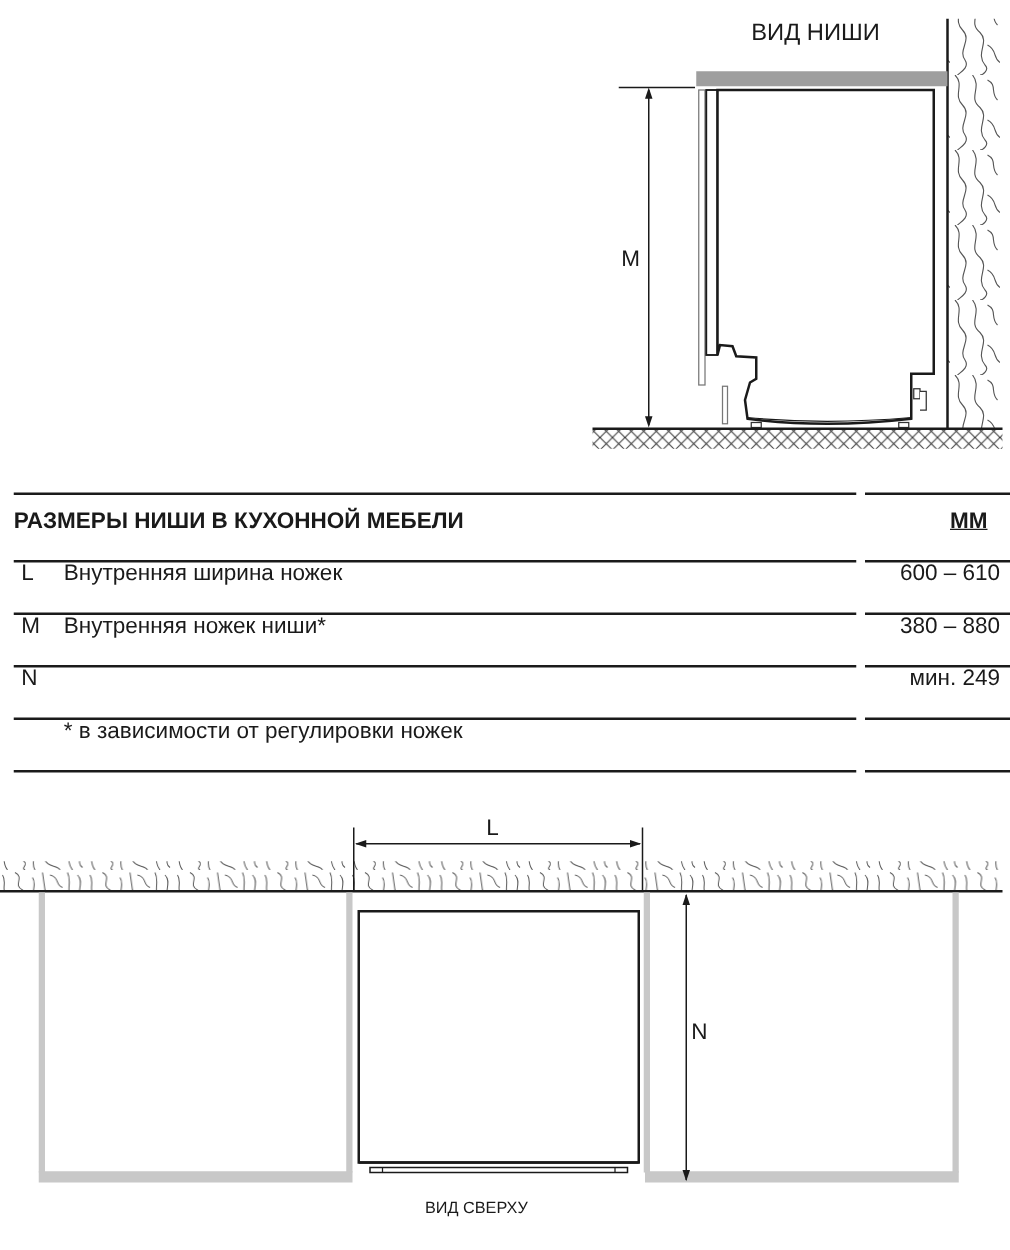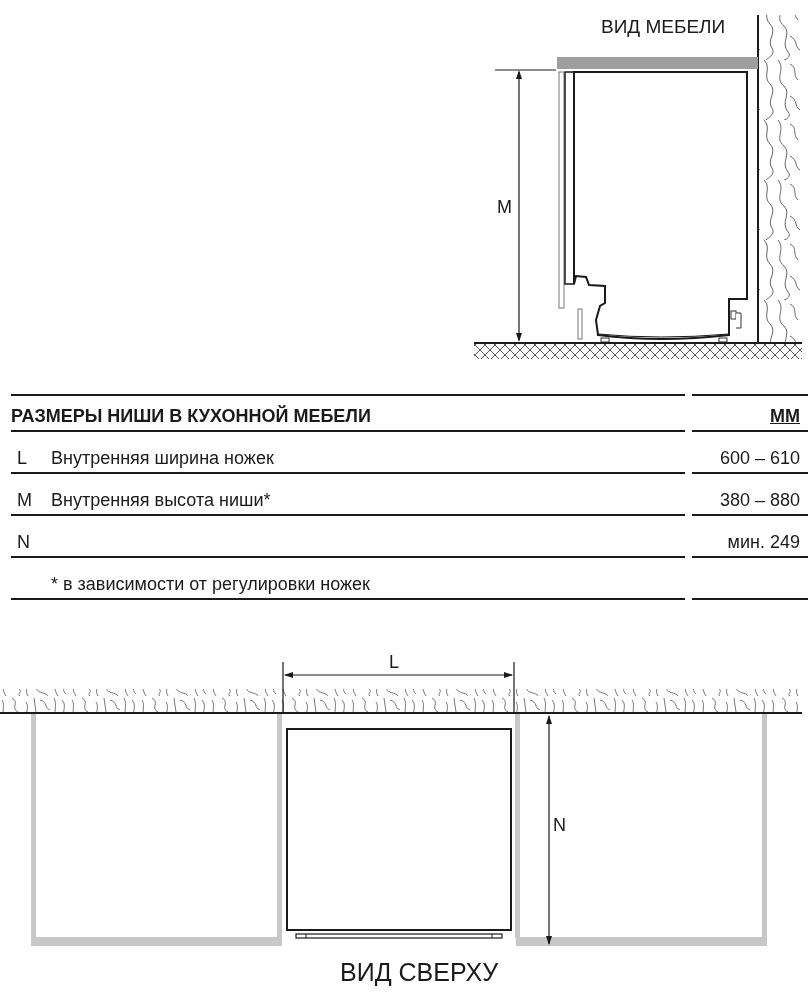--- a/index.html
+++ b/index.html
@@ -1,35 +1,35 @@
 <!DOCTYPE html>
 <html><head>
 <meta charset="utf-8">
 <style>
   html, body { margin: 0; padding: 0; background: #ffffff; }
   body { width: 808px; height: 1000px; position: relative; overflow: hidden; font-family: "Liberation Sans", sans-serif; color: #1a1a1a; }
   svg { position: absolute; left: 0; top: 0; }
   .lbl { position: absolute; font-family: "Liberation Sans", sans-serif; color: #1a1a1a; white-space: nowrap; }
   .side-title { left: 601px; top: 16px; font-size: 19px; }
   .m-label { left: 497px; top: 197px; font-size: 18px; }
-  .top-title { left: 340px; top: 958px; font-size: 25px; }
+  .top-title { left: 340px; top: 958px; font-size: 13px; }
   .l-label { left: 389px; top: 652px; font-size: 18px; }
   .n-label { left: 553px; top: 815px; font-size: 18px; }
 
   .table { position: absolute; left: 11px; top: 395px; width: 797px; }
-  .trow { position: absolute; left: 0; width: 797px; height: 36px; }
+  .trow { position: absolute; left: 0; width: 797px; height: 54px; }
   .trow .line-a { position: absolute; left: 0; width: 674px; bottom: -1px; height: 2px; background: #1a1a1a; }
   .trow .line-b { position: absolute; left: 681px; width: 116px; bottom: -1px; height: 2px; background: #1a1a1a; }
   .topline-a { position: absolute; left: 0; top: -1px; width: 674px; height: 2px; background: #1a1a1a; }
   .topline-b { position: absolute; left: 681px; top: -1px; width: 116px; height: 2px; background: #1a1a1a; }
   .cell-letter { position: absolute; left: 6px; top: 11px; font-size: 18px; }
   .cell-desc { position: absolute; left: 40px; top: 11px; font-size: 18px; }
   .cell-val { position: absolute; right: 8px; top: 11px; font-size: 18px; text-align: left; }
   .hdr { position: absolute; left: 0; top: 11px; font-size: 18px; font-weight: bold; }
-  .hdr-unit { position: absolute; right: 8px; top: 11px; font-size: 18px; font-weight: bold; text-decoration: underline; }
+  .hdr-unit { position: absolute; right: 18px; top: 11px; font-size: 18px; font-weight: bold; text-decoration: underline; }
 </style>
 </head>
 <body>
 
 <svg width="808" height="380" viewBox="0 0 808 380">
   <defs>
     <pattern id="xhatch" width="10" height="10" patternUnits="userSpaceOnUse">
       <path d="M0 0 L10 10 M10 0 L0 10" stroke="#333" stroke-width="0.8" fill="none"></path>
     </pattern>
     <pattern id="wood-v" width="40" height="60" patternUnits="userSpaceOnUse">
@@ -68,21 +68,21 @@
     <rect x="731" y="311" width="5" height="8" fill="#fff" stroke="#333" stroke-width="1"></rect>
     <path d="M736 313 L741 313 L741 328 L736 328" fill="#fff" stroke="#333" stroke-width="1"></path>
   </g>
 
   <g>
     <line x1="474" y1="343" x2="802" y2="343" stroke="#1a1a1a" stroke-width="2"></line>
     <rect x="474" y="344" width="328" height="15" fill="url(#xhatch)"></rect>
   </g>
 </svg>
 
-<div class="lbl side-title">ВИД МЕБЕЛИ</div>
+<div class="lbl side-title">ВИД НИШИ</div>
 <div class="lbl m-label">M</div>
 
 <div class="table">
   <div class="topline-a"></div>
   <div class="topline-b"></div>
 
   <div class="trow" style="top:0;">
     <span class="hdr">РАЗМЕРЫ НИШИ В КУХОННОЙ МЕБЕЛИ</span>
     <span class="hdr-unit">ММ</span>
     <div class="line-a"></div>
@@ -92,21 +92,21 @@
   <div class="trow" style="top:42px;">
     <span class="cell-letter">L</span>
     <span class="cell-desc">Внутренняя ширина ножек</span>
     <span class="cell-val">600 – 610</span>
     <div class="line-a"></div>
     <div class="line-b"></div>
   </div>
 
   <div class="trow" style="top:84px;">
     <span class="cell-letter">M</span>
-    <span class="cell-desc">Внутренняя высота ниши*</span>
+    <span class="cell-desc">Внутренняя ножек ниши*</span>
     <span class="cell-val">380 – 880</span>
     <div class="line-a"></div>
     <div class="line-b"></div>
   </div>
 
   <div class="trow" style="top:126px;">
     <span class="cell-letter">N</span>
     <span class="cell-val">мин. 249</span>
     <div class="line-a"></div>
     <div class="line-b"></div>

